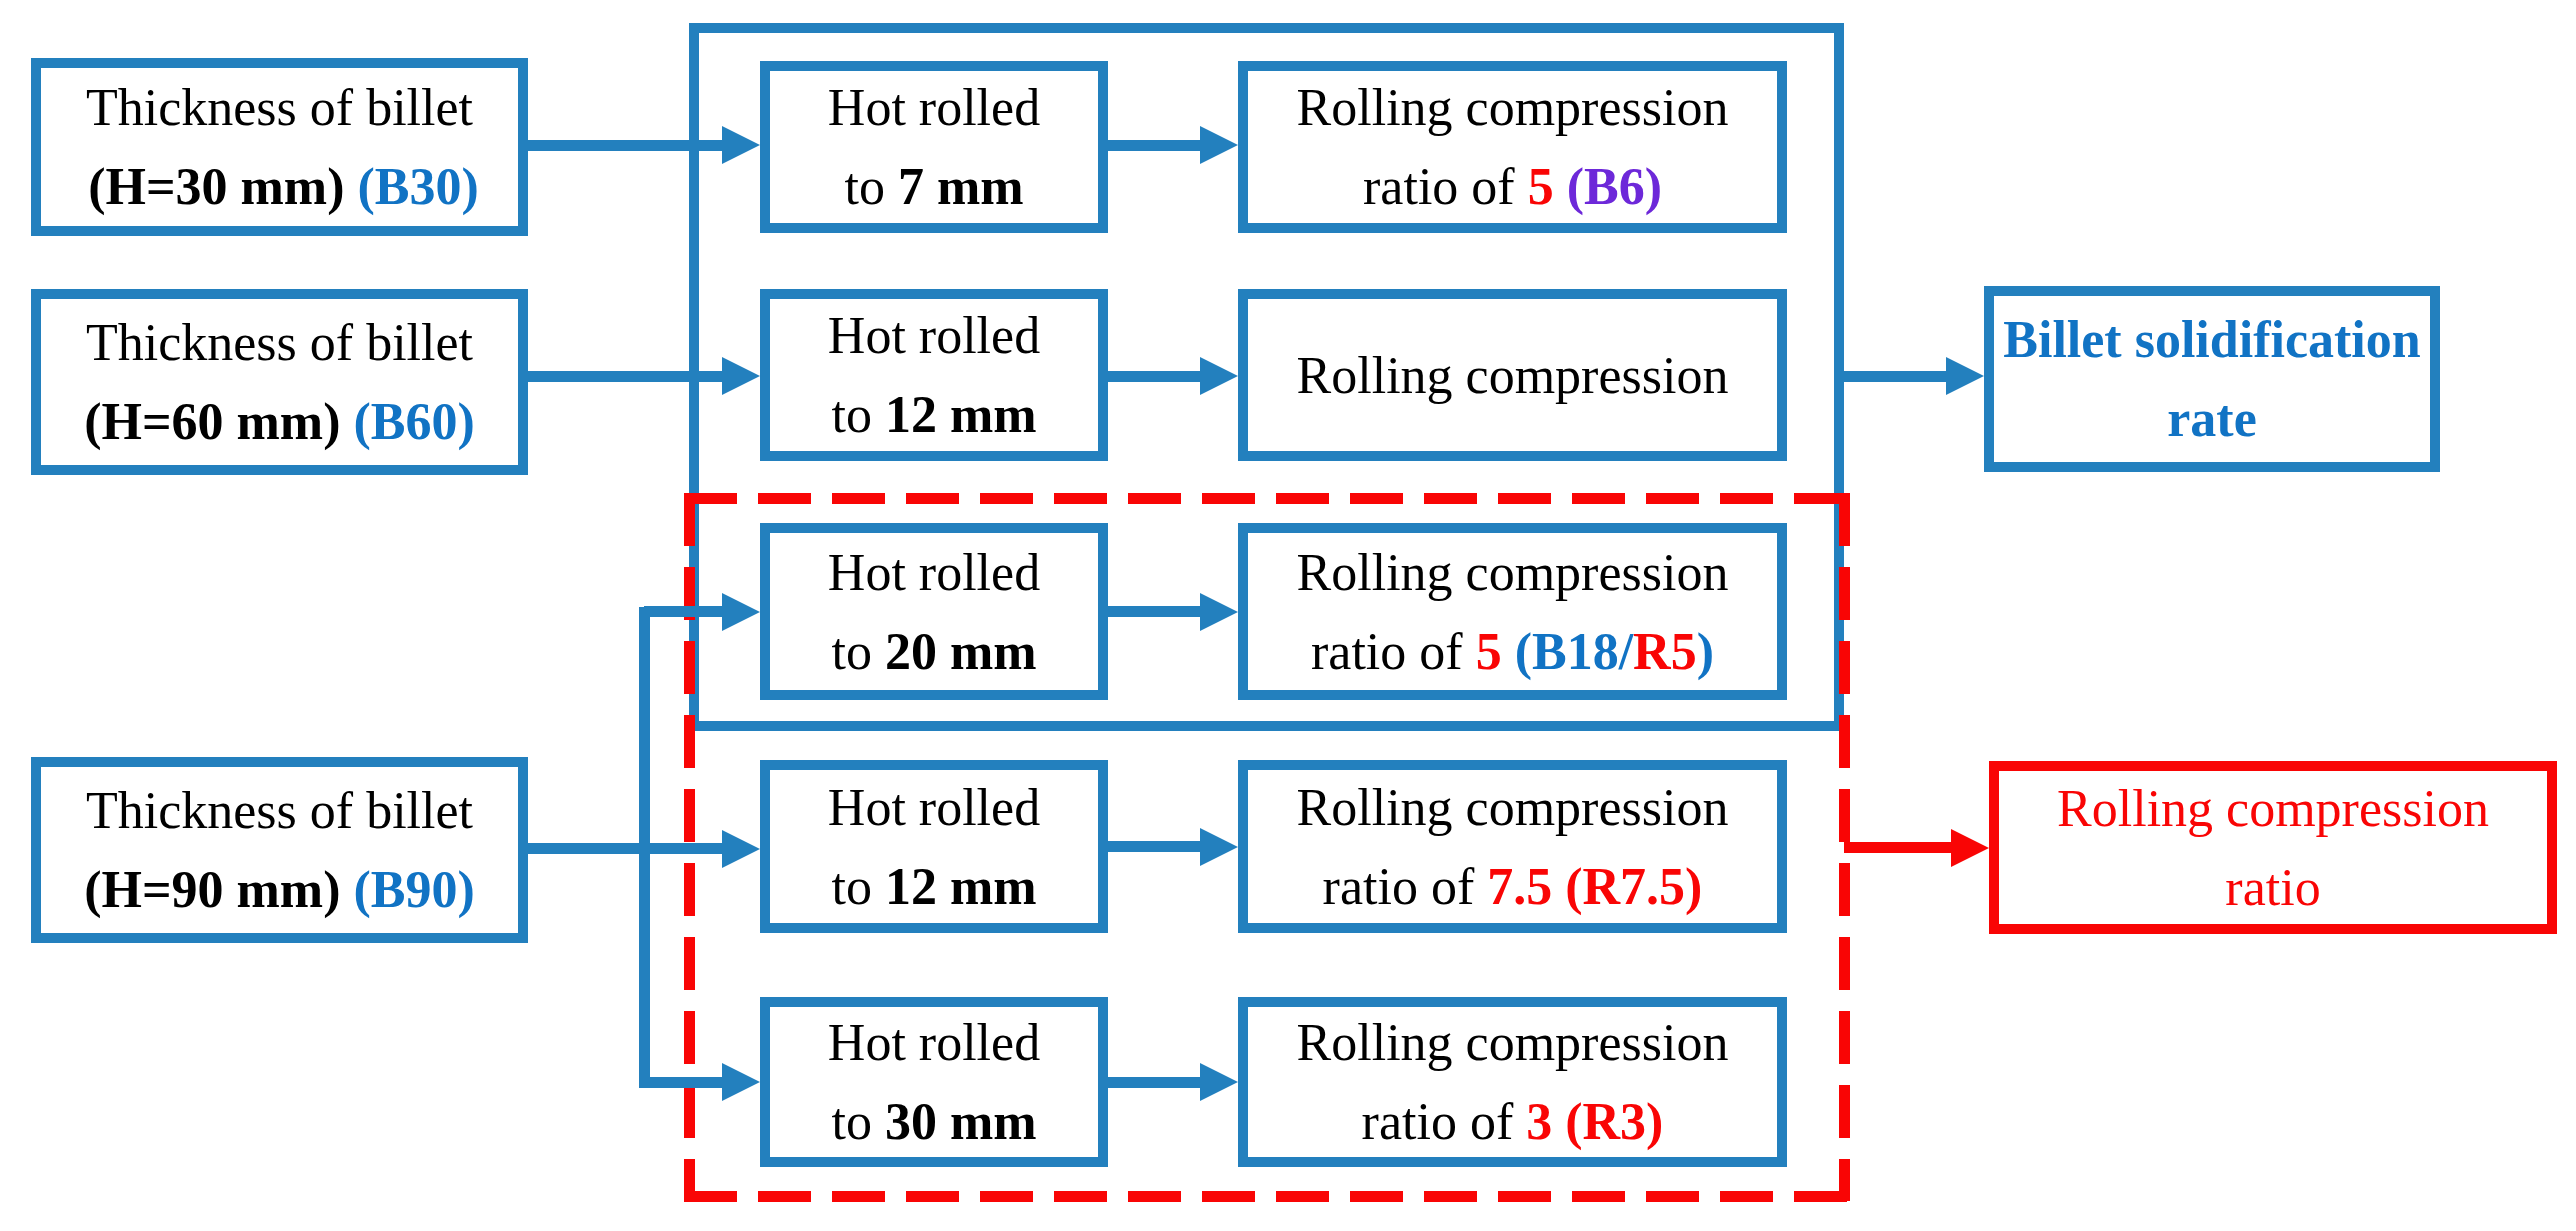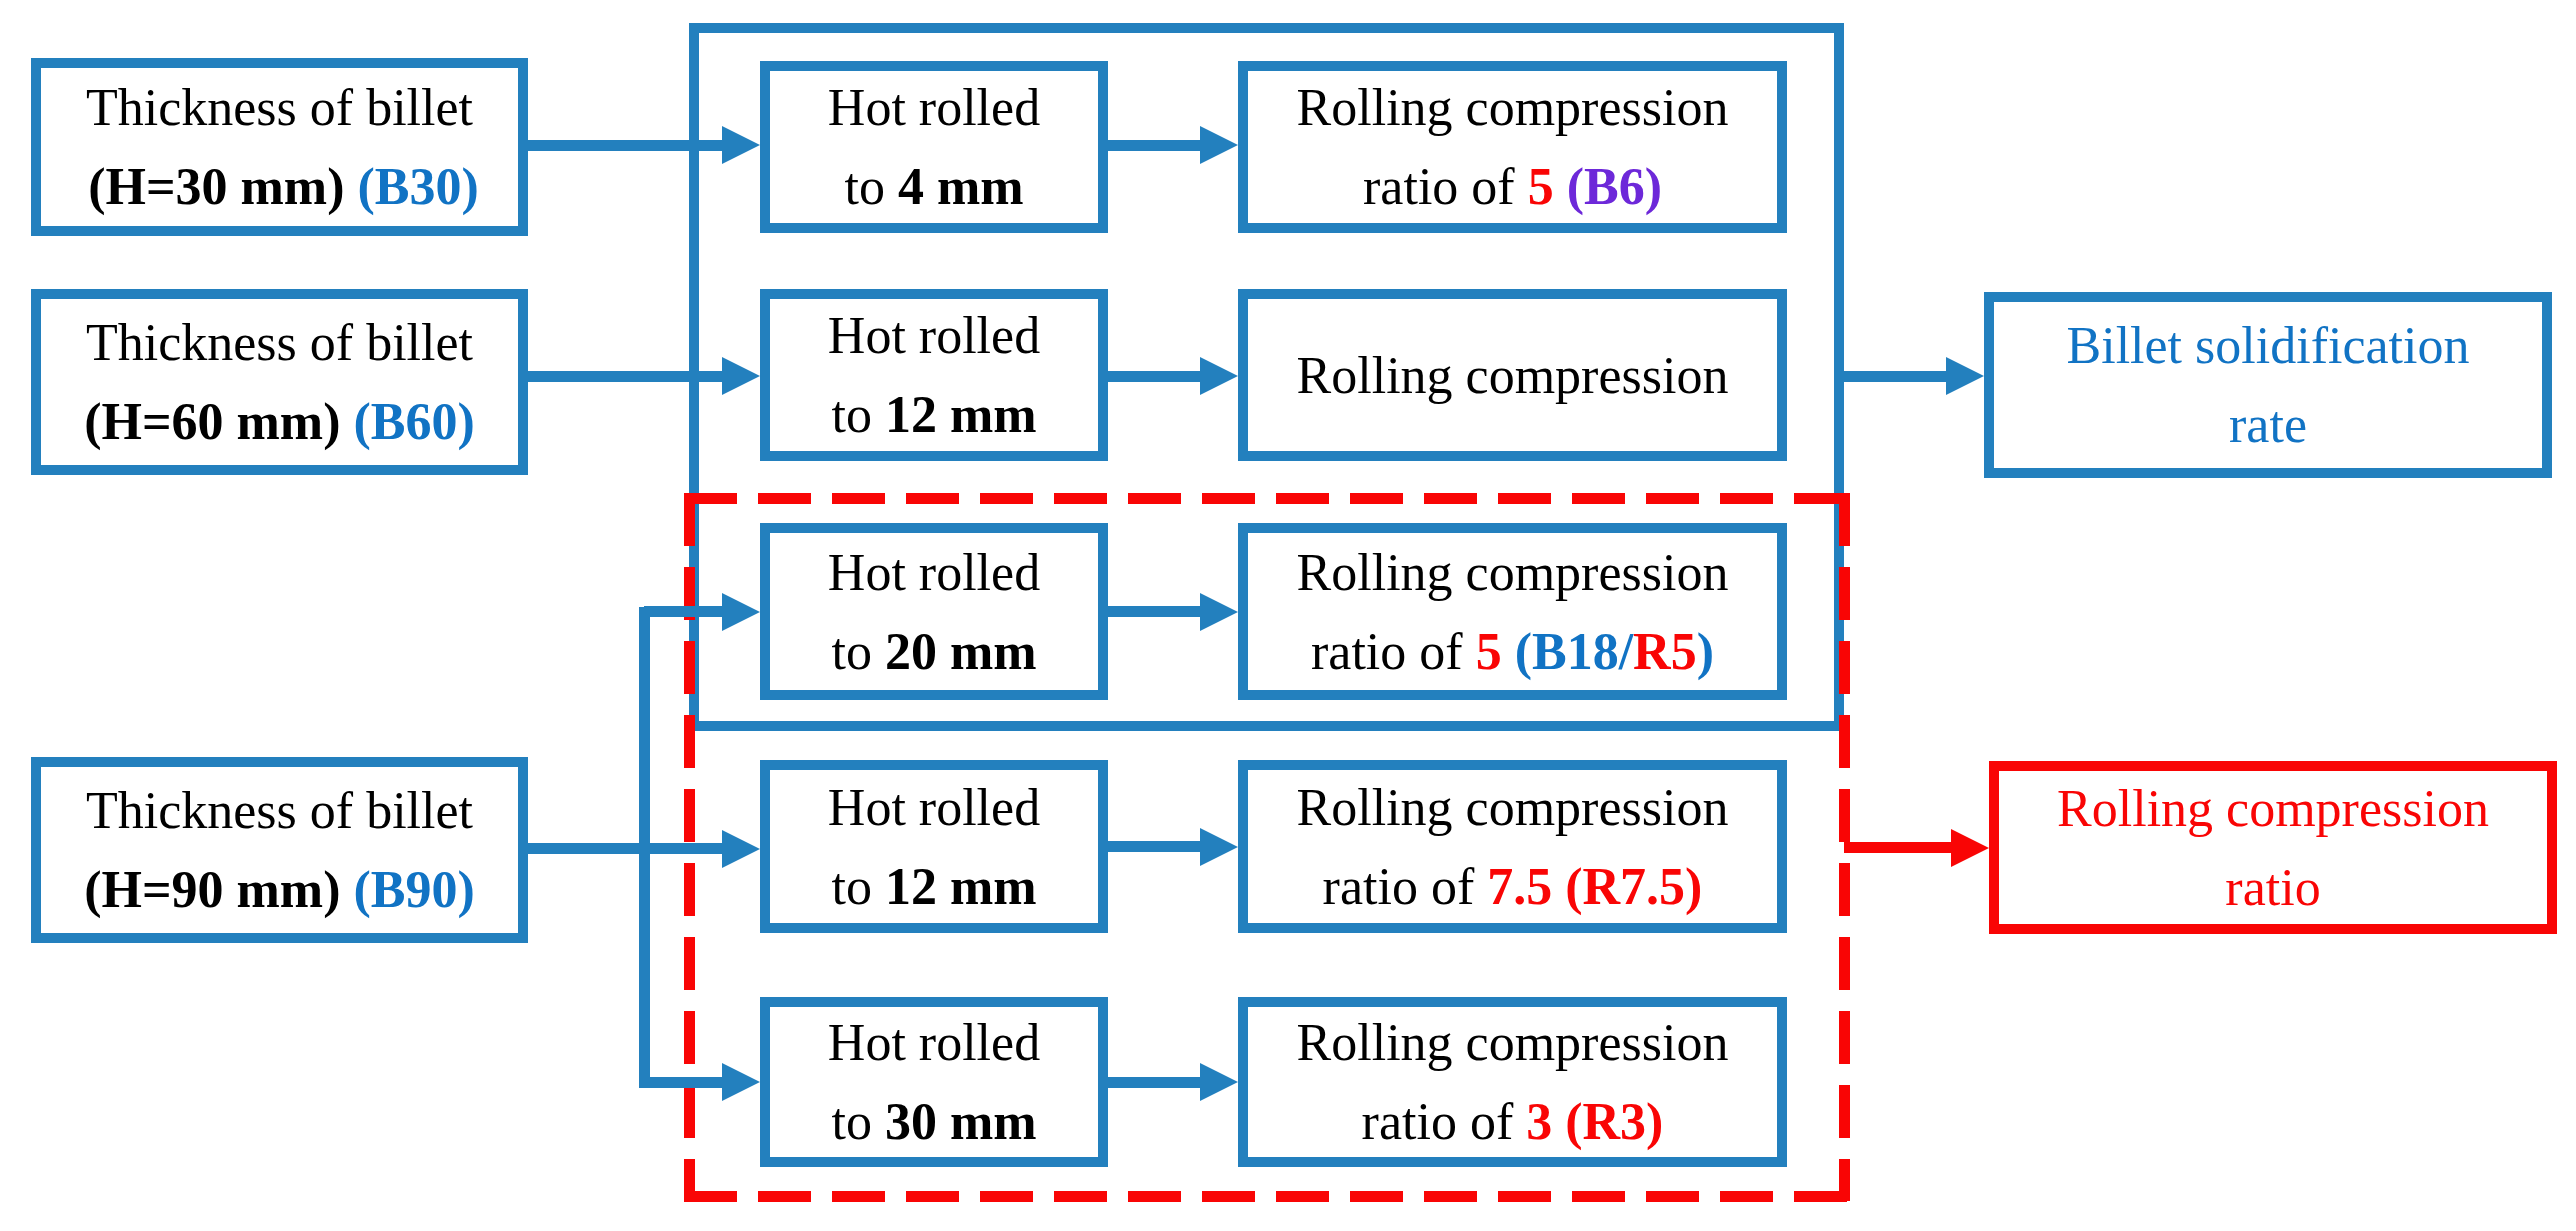--- a/index.html
+++ b/index.html
@@ -54,21 +54,21 @@
   #box-h1{left:760px;top:61px;width:348px;height:172px;}
   #box-h2{left:760px;top:289px;width:348px;height:172px;}
   #box-h3{left:760px;top:523px;width:348px;height:177px;}
   #box-h4{left:760px;top:760px;width:348px;height:173px;}
   #box-h5{left:760px;top:997px;width:348px;height:170px;}
   #box-r1{left:1238px;top:61px;width:549px;height:172px;}
   #box-r2{left:1238px;top:289px;width:549px;height:172px;}
   #box-r3{left:1238px;top:523px;width:549px;height:177px;}
   #box-r4{left:1238px;top:760px;width:549px;height:173px;}
   #box-r5{left:1238px;top:997px;width:549px;height:170px;}
-  #box-billet{left:1984px;top:292px;width:568px;height:186px;color:var(--blue-text);}
+  #box-billet{left:1984px;top:286px;width:456px;height:186px;color:var(--blue-text);font-weight:bold;}
   #box-ratio{left:1989px;top:761px;width:568px;height:173px;border-color:var(--red);color:var(--red);}
 </style>
 </head>
 <body>
 
 <div class="group-blue"></div>
 <div class="dash-h" id="red-top"></div>
 <div class="dash-h" id="red-bottom"></div>
 <div class="dash-v" id="red-left"></div>
 <div class="dash-v" id="red-right"></div>
@@ -117,21 +117,21 @@
   <div class="line">Thickness of billet</div>
   <div class="line"><span style="color: rgb(0, 0, 0); font-weight: bold;">(H=60 mm)</span><span style="color: rgb(0, 0, 0); font-weight: normal;"> </span><span style="color: rgb(17, 115, 196); font-weight: bold;">(B60)</span></div>
 </div>
 <div class="box" id="box-b90">
   <div class="line">Thickness of billet</div>
   <div class="line"><span style="color: rgb(0, 0, 0); font-weight: bold;">(H=90 mm)</span><span style="color: rgb(0, 0, 0); font-weight: normal;"> </span><span style="color: rgb(17, 115, 196); font-weight: bold;">(B90)</span></div>
 </div>
 
 <div class="box" id="box-h1">
   <div class="line">Hot rolled</div>
-  <div class="line"><span style="color: rgb(0, 0, 0); font-weight: normal;">to </span><span style="color: rgb(0, 0, 0); font-weight: bold;">4 mm</span></div>
+  <div class="line"><span style="color: rgb(0, 0, 0); font-weight: normal;">to </span><span style="color: rgb(0, 0, 0); font-weight: bold;">7 mm</span></div>
 </div>
 <div class="box" id="box-h2">
   <div class="line">Hot rolled</div>
   <div class="line"><span style="color: rgb(0, 0, 0); font-weight: normal;">to </span><span style="color: rgb(0, 0, 0); font-weight: bold;">12 mm</span></div>
 </div>
 <div class="box" id="box-h3">
   <div class="line">Hot rolled</div>
   <div class="line"><span style="color: rgb(0, 0, 0); font-weight: normal;">to </span><span style="color: rgb(0, 0, 0); font-weight: bold;">20 mm</span></div>
 </div>
 <div class="box" id="box-h4">

